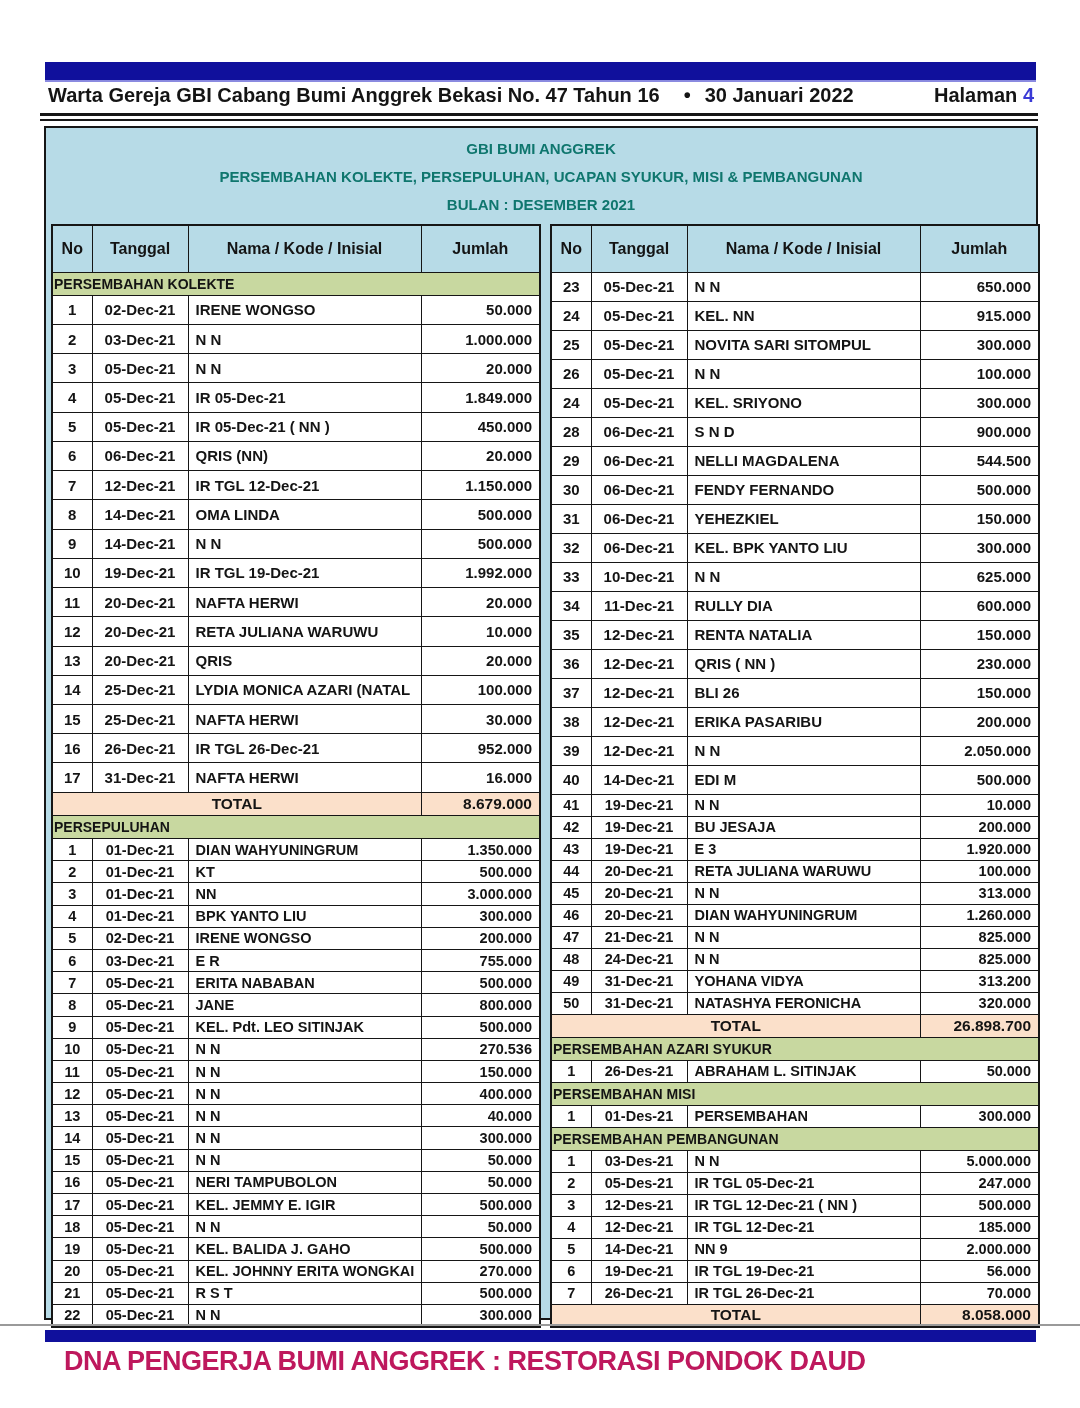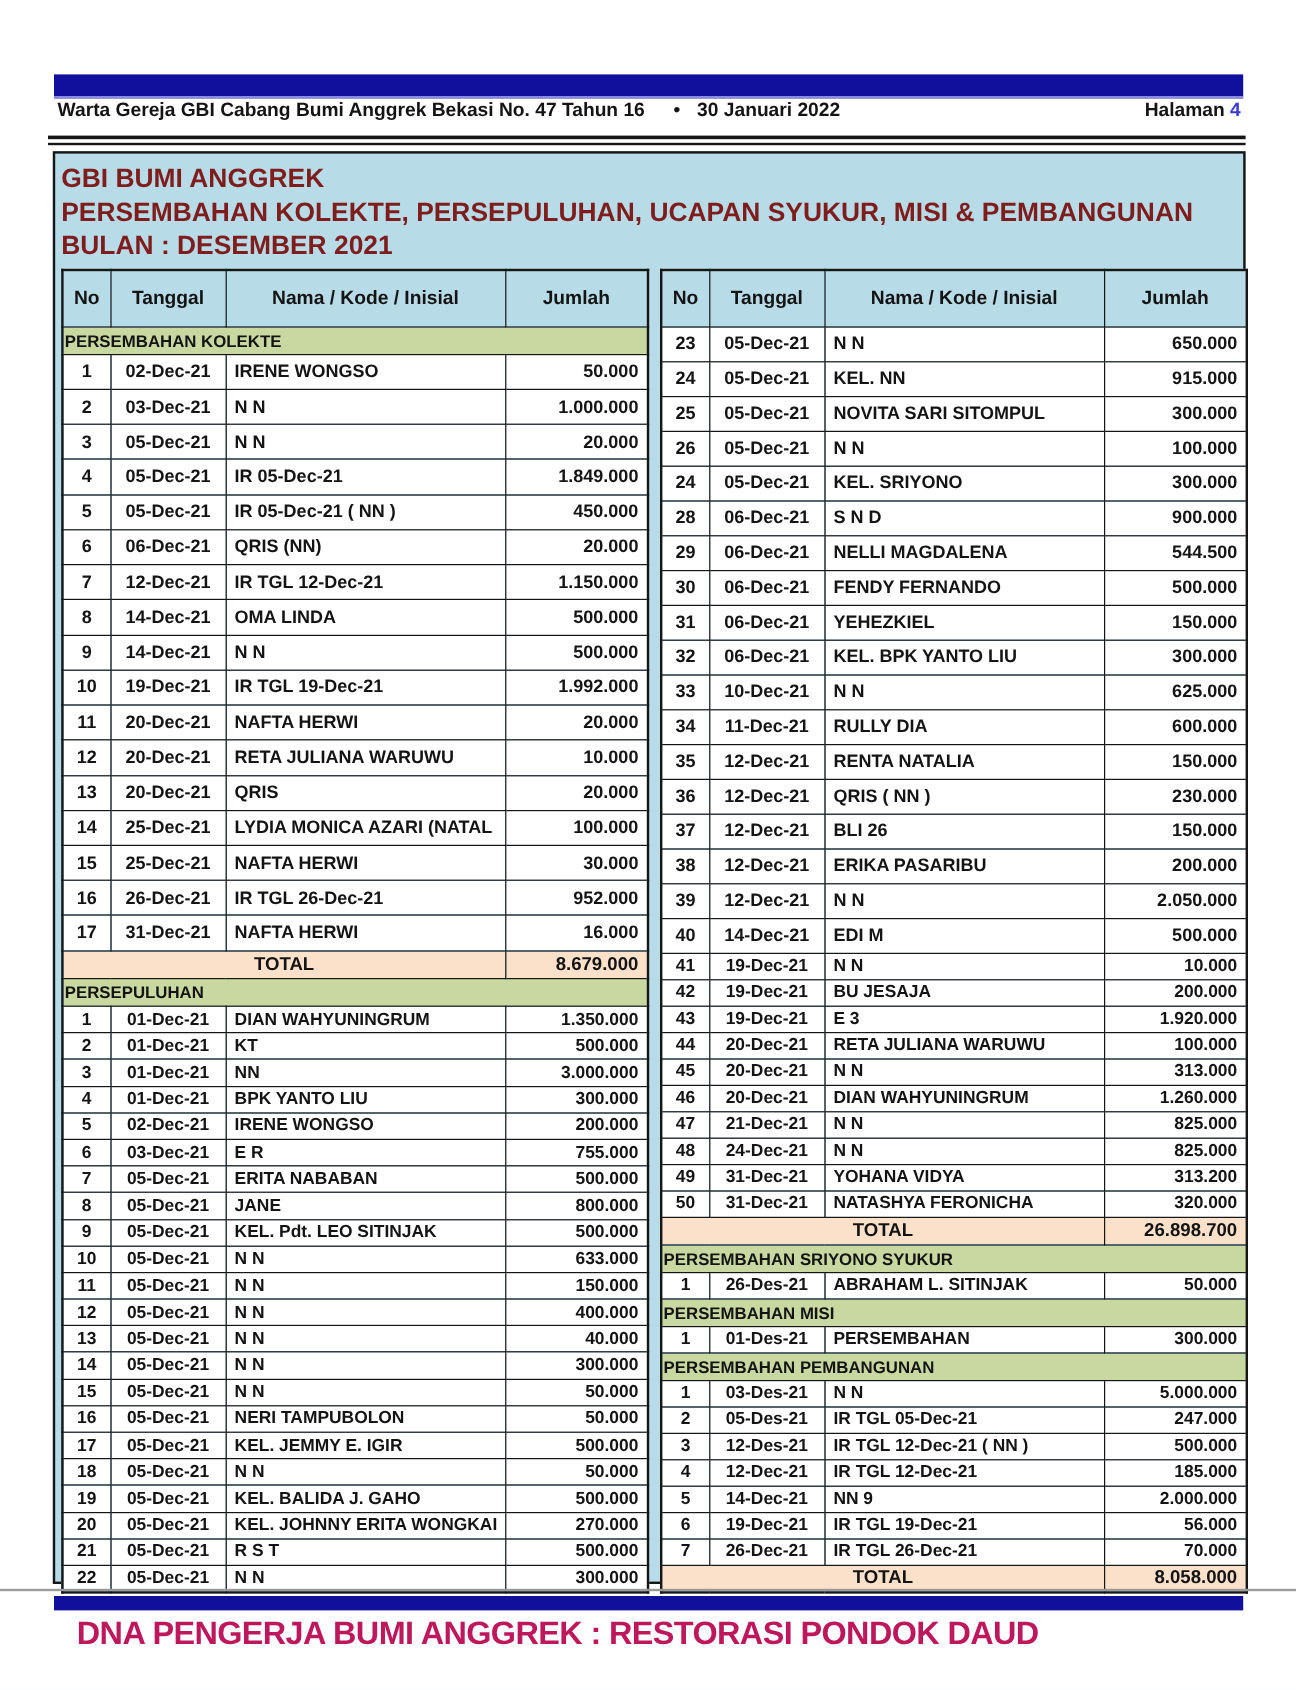--- a/index.html
+++ b/index.html
@@ -2,30 +2,30 @@
 <html><head>
 <meta charset="utf-8">
 <style>
   html,body{margin:0;padding:0;background:#ffffff;}
   .page{
     position:relative; width:1080px; height:1408px; background:#ffffff;
     font-family:"Liberation Sans", sans-serif; font-weight:bold; color:#141414;
     overflow:hidden;
   }
   .topbar{position:absolute; left:45px; top:62px; width:991px; height:18px; background:#10109c; border-bottom:2px solid #8a8ae0;}
-  .masthead{position:absolute; left:48px; top:84px; width:986px; display:flex; justify-content:space-between; font-size:16px;}
+  .masthead{position:absolute; left:48px; top:84px; width:986px; display:flex; justify-content:space-between; font-size:20px;}
   .masthead-left span{margin-right:10px;}
   .masthead .bullet{margin:0 14px;}
   .pgnum{color:#3a3ad6;}
   .double-rule{position:absolute; left:40px; top:113px; width:998px; height:3px; border-top:3px solid #161616; border-bottom:2px solid #161616;}
   .main-box{
     position:absolute; left:44px; top:126px; width:994px; height:1194px;
     background:#b7dbe7; border:2px solid #161616; box-sizing:border-box; padding:4px 5px;
   }
-  .doc-title{font-size:22px; line-height:28px; padding:3px 0 5px 0; color:#7f1d1d;}
+  .doc-title{text-align:center; font-size:15px; line-height:28px; padding:3px 0 5px 0; color:#0f766e;}
   .tables{display:flex; gap:9px;}
   table{border-collapse:collapse; table-layout:fixed; width:488px; background:#b7dbe7;}
   th,td{border:1.5px solid #161616; overflow:hidden; box-sizing:border-box;}
   table{border:2px solid #161616;}
   th{background:#b7dbe7; height:47px; font-size:16px; text-align:center; padding:0;}
   tr.data-row td{background:#ffffff; height:29px; font-size:15px;}
   tr.data-row.compact td{height:22px; font-size:14.5px;}
   tr.section-row td{background:#c8d8a0; height:23px; font-size:14px;}
   tr.total-row td{background:#fbe0ca; height:23px; font-size:15.5px;}
   .col-no{text-align:center;}
@@ -244,21 +244,21 @@
             <tr class="data-row compact">
               <td class="col-no">9</td>
               <td class="col-date">05-Dec-21</td>
               <td class="col-name">KEL. Pdt. LEO SITINJAK</td>
               <td class="col-amt">500.000</td>
             </tr>
             <tr class="data-row compact">
               <td class="col-no">10</td>
               <td class="col-date">05-Dec-21</td>
               <td class="col-name">N N</td>
-              <td class="col-amt">633.000</td>
+              <td class="col-amt">270.536</td>
             </tr>
             <tr class="data-row compact">
               <td class="col-no">11</td>
               <td class="col-date">05-Dec-21</td>
               <td class="col-name">N N</td>
               <td class="col-amt">150.000</td>
             </tr>
             <tr class="data-row compact">
               <td class="col-no">12</td>
               <td class="col-date">05-Dec-21</td>
@@ -510,21 +510,21 @@
               <td class="col-no">50</td>
               <td class="col-date">31-Dec-21</td>
               <td class="col-name">NATASHYA FERONICHA</td>
               <td class="col-amt">320.000</td>
             </tr>
             <tr class="total-row">
               <td class="total-label" colspan="3">TOTAL</td>
               <td class="col-amt">26.898.700</td>
             </tr>
             <tr class="section-row">
-              <td colspan="4">PERSEMBAHAN SRIYONO SYUKUR</td>
+              <td colspan="4">PERSEMBAHAN AZARI SYUKUR</td>
             </tr>
             <tr class="data-row compact">
               <td class="col-no">1</td>
               <td class="col-date">26-Des-21</td>
               <td class="col-name">ABRAHAM L. SITINJAK</td>
               <td class="col-amt">50.000</td>
             </tr>
             <tr class="section-row">
               <td colspan="4">PERSEMBAHAN MISI</td>
             </tr>

